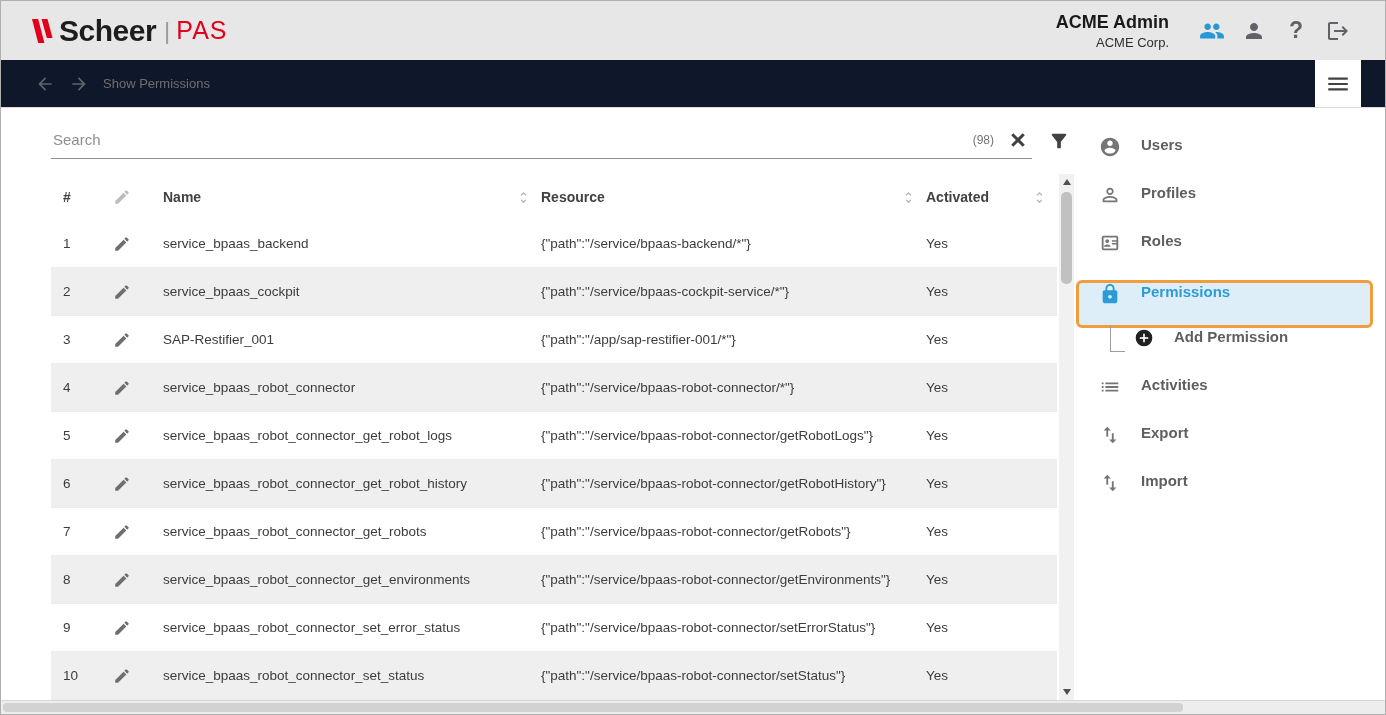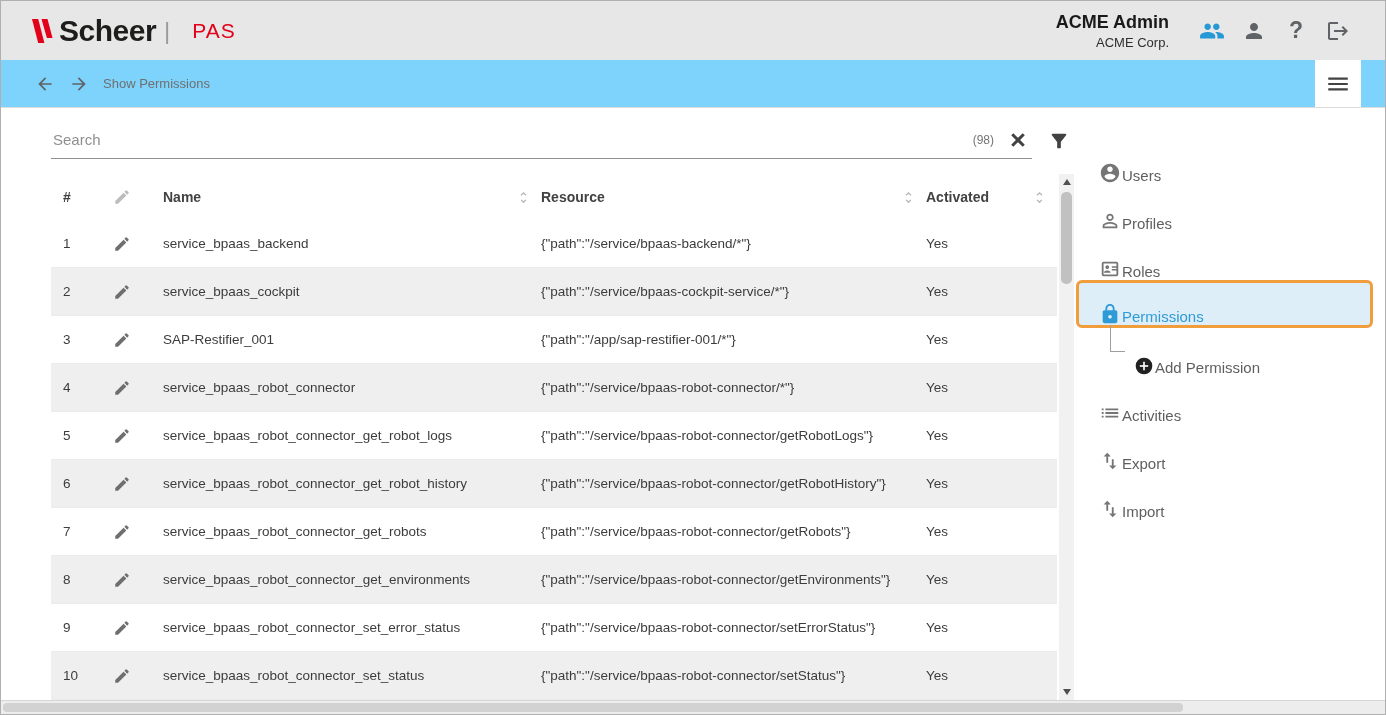--- a/index.html
+++ b/index.html
@@ -6,30 +6,30 @@
   html,body { width:1386px; height:715px; }
   body { font-family:"Liberation Sans", sans-serif; background:#fff; }
   .app { width:1386px; height:715px; border:1px solid #b0b0b0; display:flex; flex-direction:column; background:#fff; overflow:hidden; }
 
   
   .topbar { height:59px; background:#e7e7e7; display:flex; align-items:center; padding:0 26px 0 30px; flex:0 0 auto; }
   .logo { display:flex; align-items:center; gap:4px; }
   .logo-mark { display:flex; align-items:center; }
   .logo-scheer { font-size:30px; font-weight:700; color:#1d1d1b; letter-spacing:-0.5px; }
   .logo-sep { font-size:24px; color:#9b9b9b; font-weight:300; margin:0 2px 0 4px; }
-  .logo-pas { font-size:21px; color:#e2001a; font-weight:400; letter-spacing:1px;margin-left:16px; }
+  .logo-pas { font-size:25px; color:#e2001a; font-weight:400; letter-spacing:1px; }
   .topbar-spacer { flex:1; }
   .user-block { text-align:right; margin-right:22px; line-height:1.35; }
   .user-name { font-size:18px; font-weight:700; color:#1a1a1a; }
   .org-name { font-size:13px; color:#2f2f2f; }
   .top-icon { width:42px; height:42px; display:flex; align-items:center; justify-content:center; cursor:pointer; }
   .q-glyph { font-size:23px; font-weight:700; color:#5f6368; }
 
   
-  .navbar { height:48px; background:#7dd3fc; border-bottom:1px solid #dcdcdc; display:flex; align-items:center; padding-left:30px; position:relative; flex:0 0 auto; }
+  .navbar { height:48px; background:#0f172a; border-bottom:1px solid #dcdcdc; display:flex; align-items:center; padding-left:30px; position:relative; flex:0 0 auto; }
   .nav-arrow { width:28px; height:28px; display:flex; align-items:center; justify-content:center; margin-right:6px; cursor:pointer; }
   .breadcrumb-text { font-size:13px; color:#6f6f6f; margin-left:4px; }
   .burger-box { position:absolute; right:24px; top:0; width:46px; height:47px; background:#ffffff; display:flex; align-items:center; justify-content:center; cursor:pointer; }
 
   
   .content { flex:1; display:flex; min-height:0;padding-left:20px; }
   .main { flex:1; min-width:0; padding:10px 0 0 30px; display:flex; flex-direction:column; }
 
   
   .search-row { display:flex; align-items:center; height:46px; flex:0 0 auto; }
@@ -55,21 +55,21 @@
   
   .vscroll { width:15px; margin-left:2px; background:#f1f1f1; display:flex; flex-direction:column; align-items:center; flex:0 0 auto; }
   .vs-arrow { width:15px; height:16px; display:flex; align-items:center; justify-content:center; cursor:pointer; }
   .vs-tri-up { width:0; height:0; border-left:4px solid transparent; border-right:4px solid transparent; border-bottom:6px solid #505050; }
   .vs-tri-down { width:0; height:0; border-left:4px solid transparent; border-right:4px solid transparent; border-top:6px solid #505050; }
   .vs-track { flex:1; width:15px; position:relative; }
   .vs-thumb { position:absolute; top:2px; left:2px; width:11px; height:92px; background:#c1c1c1; border-radius:5px; cursor:pointer; }
 
   
   .sidebar { width:311px; flex:0 0 auto; background:#fff; padding-top:28px; }
-  .side-item { height:48px; display:flex; align-items:flex-end; padding-left:25px; gap:1px; cursor:pointer; }
+  .side-item { height:48px; display:flex; align-items:flex-start; padding-left:25px; gap:20px; cursor:pointer;font-weight:bold; }
   .side-label { font-size:15px; color:#5f5f5f; }
   .side-item.selected { height:48px; margin:0 12px 0 2px; padding-left:20px; border:3px solid #f09d3c; border-radius:6px; background:#ddeef9; }
   .side-item.selected .side-label { color:#2e9bd6; }
   .side-item.child { position:relative; padding-left:60px; }
   .tree-line { position:absolute; left:36px; top:-3px; width:15px; height:27px; border-left:1px solid #9e9e9e; border-bottom:1px solid #9e9e9e; }
 
   
   .hscroll { height:14px; background:#ededed; border-top:1px solid #d6d6d6; flex:0 0 auto; position:relative; }
   .hs-thumb { position:absolute; left:2px; top:2px; height:9px; width:1180px; background:#d2d2d2; border-radius:4px; cursor:pointer; }
 

